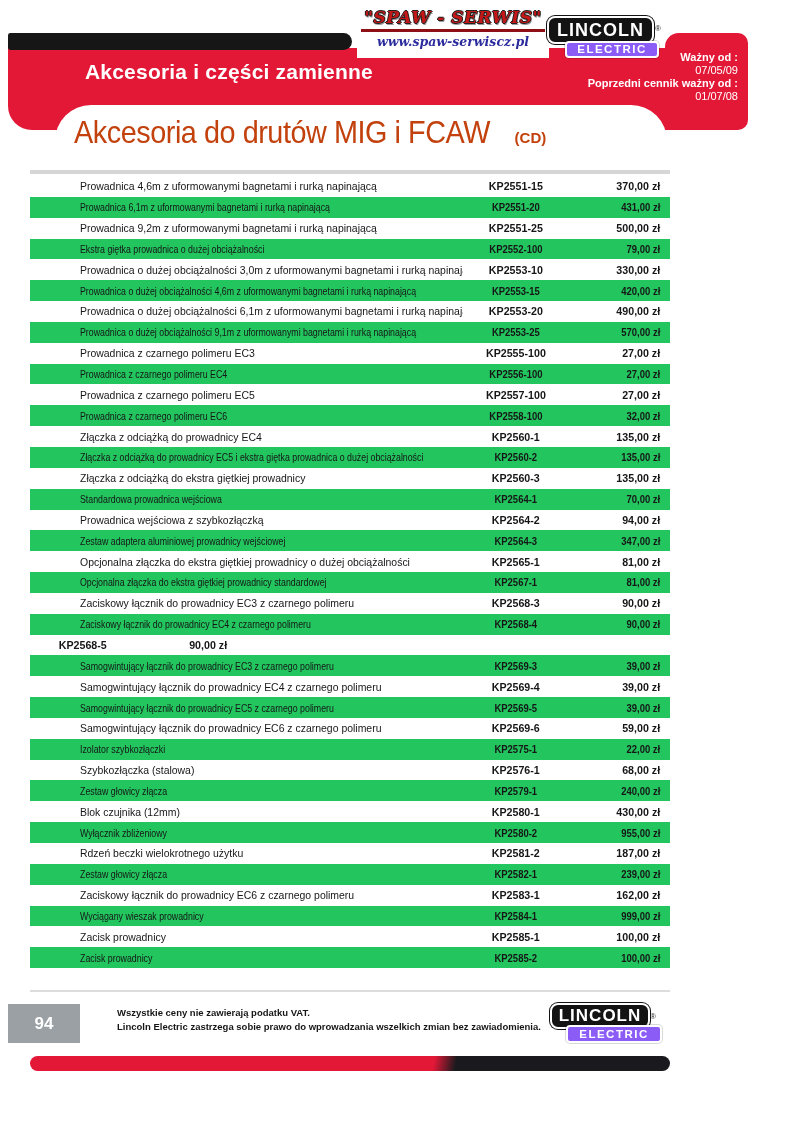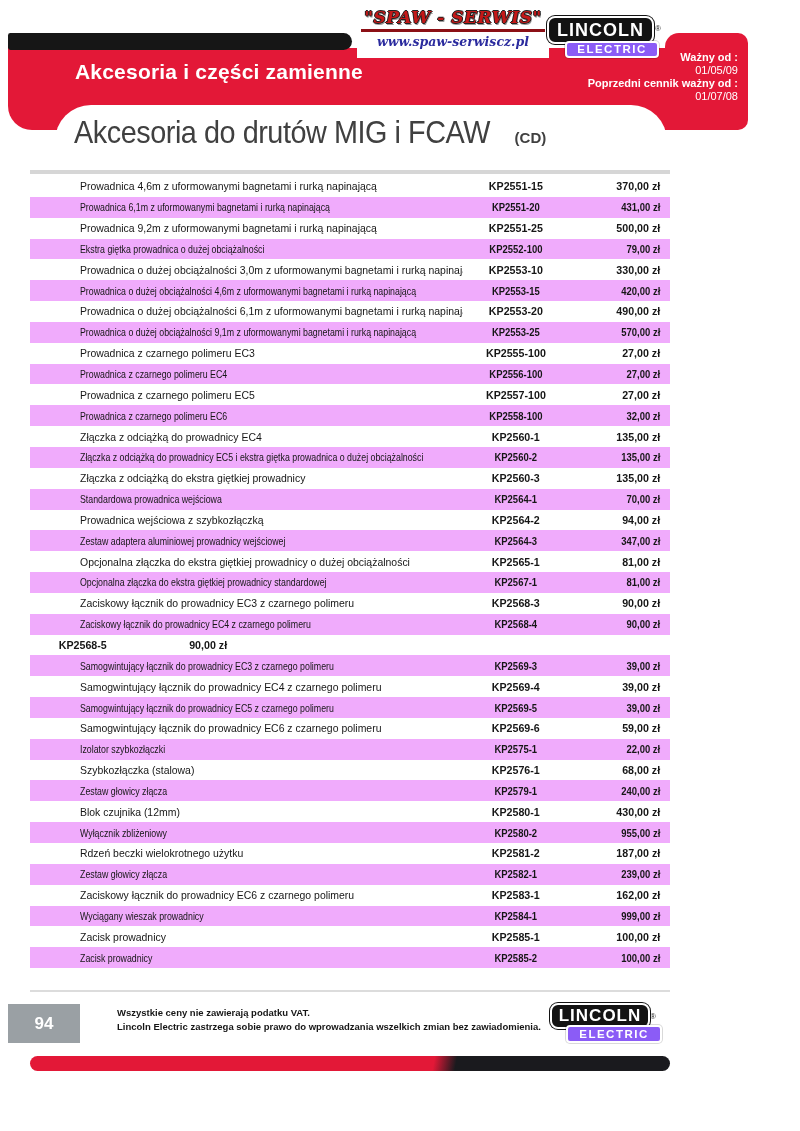--- a/index.html
+++ b/index.html
@@ -10,21 +10,21 @@
   
   .black-bar{left:8px;top:33px;width:344px;height:17px;background:#161616;
              border-radius:4px 14px 14px 4px;z-index:2;}
   .red-band{left:8px;top:48px;width:740px;height:82px;background:#e31837;
             border-radius:0 0 10px 24px;z-index:1;}
   .red-tab{left:665px;top:33px;width:83px;height:30px;background:#e31837;
            border-radius:14px 10px 0 0;z-index:1;}
   .white-card{left:55px;top:105px;width:612px;height:100px;background:#ffffff;
               border-radius:36px 36px 0 0;z-index:3;}
 
-  .banner-title{left:75px;top:60px;z-index:4;color:#ffffff;font-size:21px;font-weight:bold;
+  .banner-title{left:85px;top:60px;z-index:4;color:#ffffff;font-size:21px;font-weight:bold;
                 letter-spacing:.2px;white-space:nowrap;text-align:right;}
 
   .validity{right:62px;top:51px;z-index:4;text-align:right;color:#ffffff;font-size:11px;
             line-height:13px;white-space:nowrap;}
   .validity .b{font-weight:bold;}
 
   
   .spaw-box{left:357px;top:4px;width:192px;height:54px;background:#ffffff;z-index:5;
             text-align:center;}
   .spaw-name{font-family:"DejaVu Serif", serif;font-style:italic;font-weight:bold;
@@ -45,31 +45,31 @@
                 box-shadow:0 0 0 1px rgba(0,0,0,.15);}
   .lincoln .reg{position:absolute;font-size:8px;color:#222;}
   .lincoln-header .blk{left:0;top:0;width:103px;height:24px;font-size:18px;line-height:24px;}
   .lincoln-header .red{left:18px;top:25px;width:90px;height:13px;font-size:11.5px;line-height:13px;}
   .lincoln-header .reg{left:108px;top:8px;}
   .lincoln-footer .blk{left:0;top:0;width:96px;height:22px;font-size:17px;line-height:22px;}
   .lincoln-footer .red{left:16px;top:22px;width:92px;height:14px;font-size:11.5px;line-height:14px;}
   .lincoln-footer .reg{left:100px;top:9px;}
 
   
-  .section-title{left:74px;top:114px;z-index:7;white-space:nowrap;color:#404040;}
+  .section-title{left:74px;top:114px;z-index:7;white-space:nowrap;color:#c2410c;}
   .section-title .big{font-size:32px;font-weight:500;display:inline-block;
                       transform:scaleX(.9);transform-origin:0 50%;letter-spacing:-.5px;}
   .section-title .small{font-size:15px;font-weight:bold;margin-left:-26px;}
 
   
   .divider-top{left:30px;top:170px;width:640px;height:4px;background:#d6d6d6;z-index:4;}
   .divider-bottom{left:30px;top:990px;width:640px;height:2px;background:#dcdcdc;}
   .price-table{left:30px;top:176px;width:640px;z-index:4;}
   .trow{display:flex;align-items:center;height:20.85px;font-size:11px;background:#ffffff;}
-  .trow.alt{background:#f0abfc;}
+  .trow.alt{background:#22c55e;}
   .c-desc{flex:1;padding-left:50px;overflow:hidden;white-space:nowrap;}
   .c-part{width:105px;text-align:center;font-weight:bold;white-space:nowrap;}
   .c-price{width:92px;text-align:right;padding-right:10px;font-weight:bold;white-space:nowrap;}
   .c-desc>span{display:inline-block;transform:scaleX(.95);transform-origin:0 50%;}
   .c-part>span{display:inline-block;transform:scaleX(.97);transform-origin:50% 50%;}
   .c-price>span{display:inline-block;transform:scaleX(.97);transform-origin:100% 50%;}
   .trow.alt .c-desc>span{transform:scaleX(.80);}
   .trow.alt .c-part>span{transform:scaleX(.86);}
   .trow.alt .c-price>span{transform:scaleX(.86);}
 
@@ -100,21 +100,21 @@
   <div class="abs lincoln lincoln-header" style="left:547px;top:16px;width:120px;height:58px;">
     <div class="blk">LINCOLN</div>
     <div class="reg">®</div>
     <div class="red">ELECTRIC</div>
   </div>
 
   <div class="abs banner-title">Akcesoria i części zamienne</div>
 
   <div class="abs validity">
     <div class="b">Ważny od :</div>
-    <div>01/05/09</div>
+    <div>07/05/09</div>
     <div class="b">Poprzedni cennik ważny od :</div>
     <div>01/07/08</div>
   </div>
 
   <div class="abs section-title">
     <span class="big">Akcesoria do drutów MIG i FCAW</span>
     <span class="small">(CD)</span>
   </div>
 
   <div class="abs divider-top"></div>

